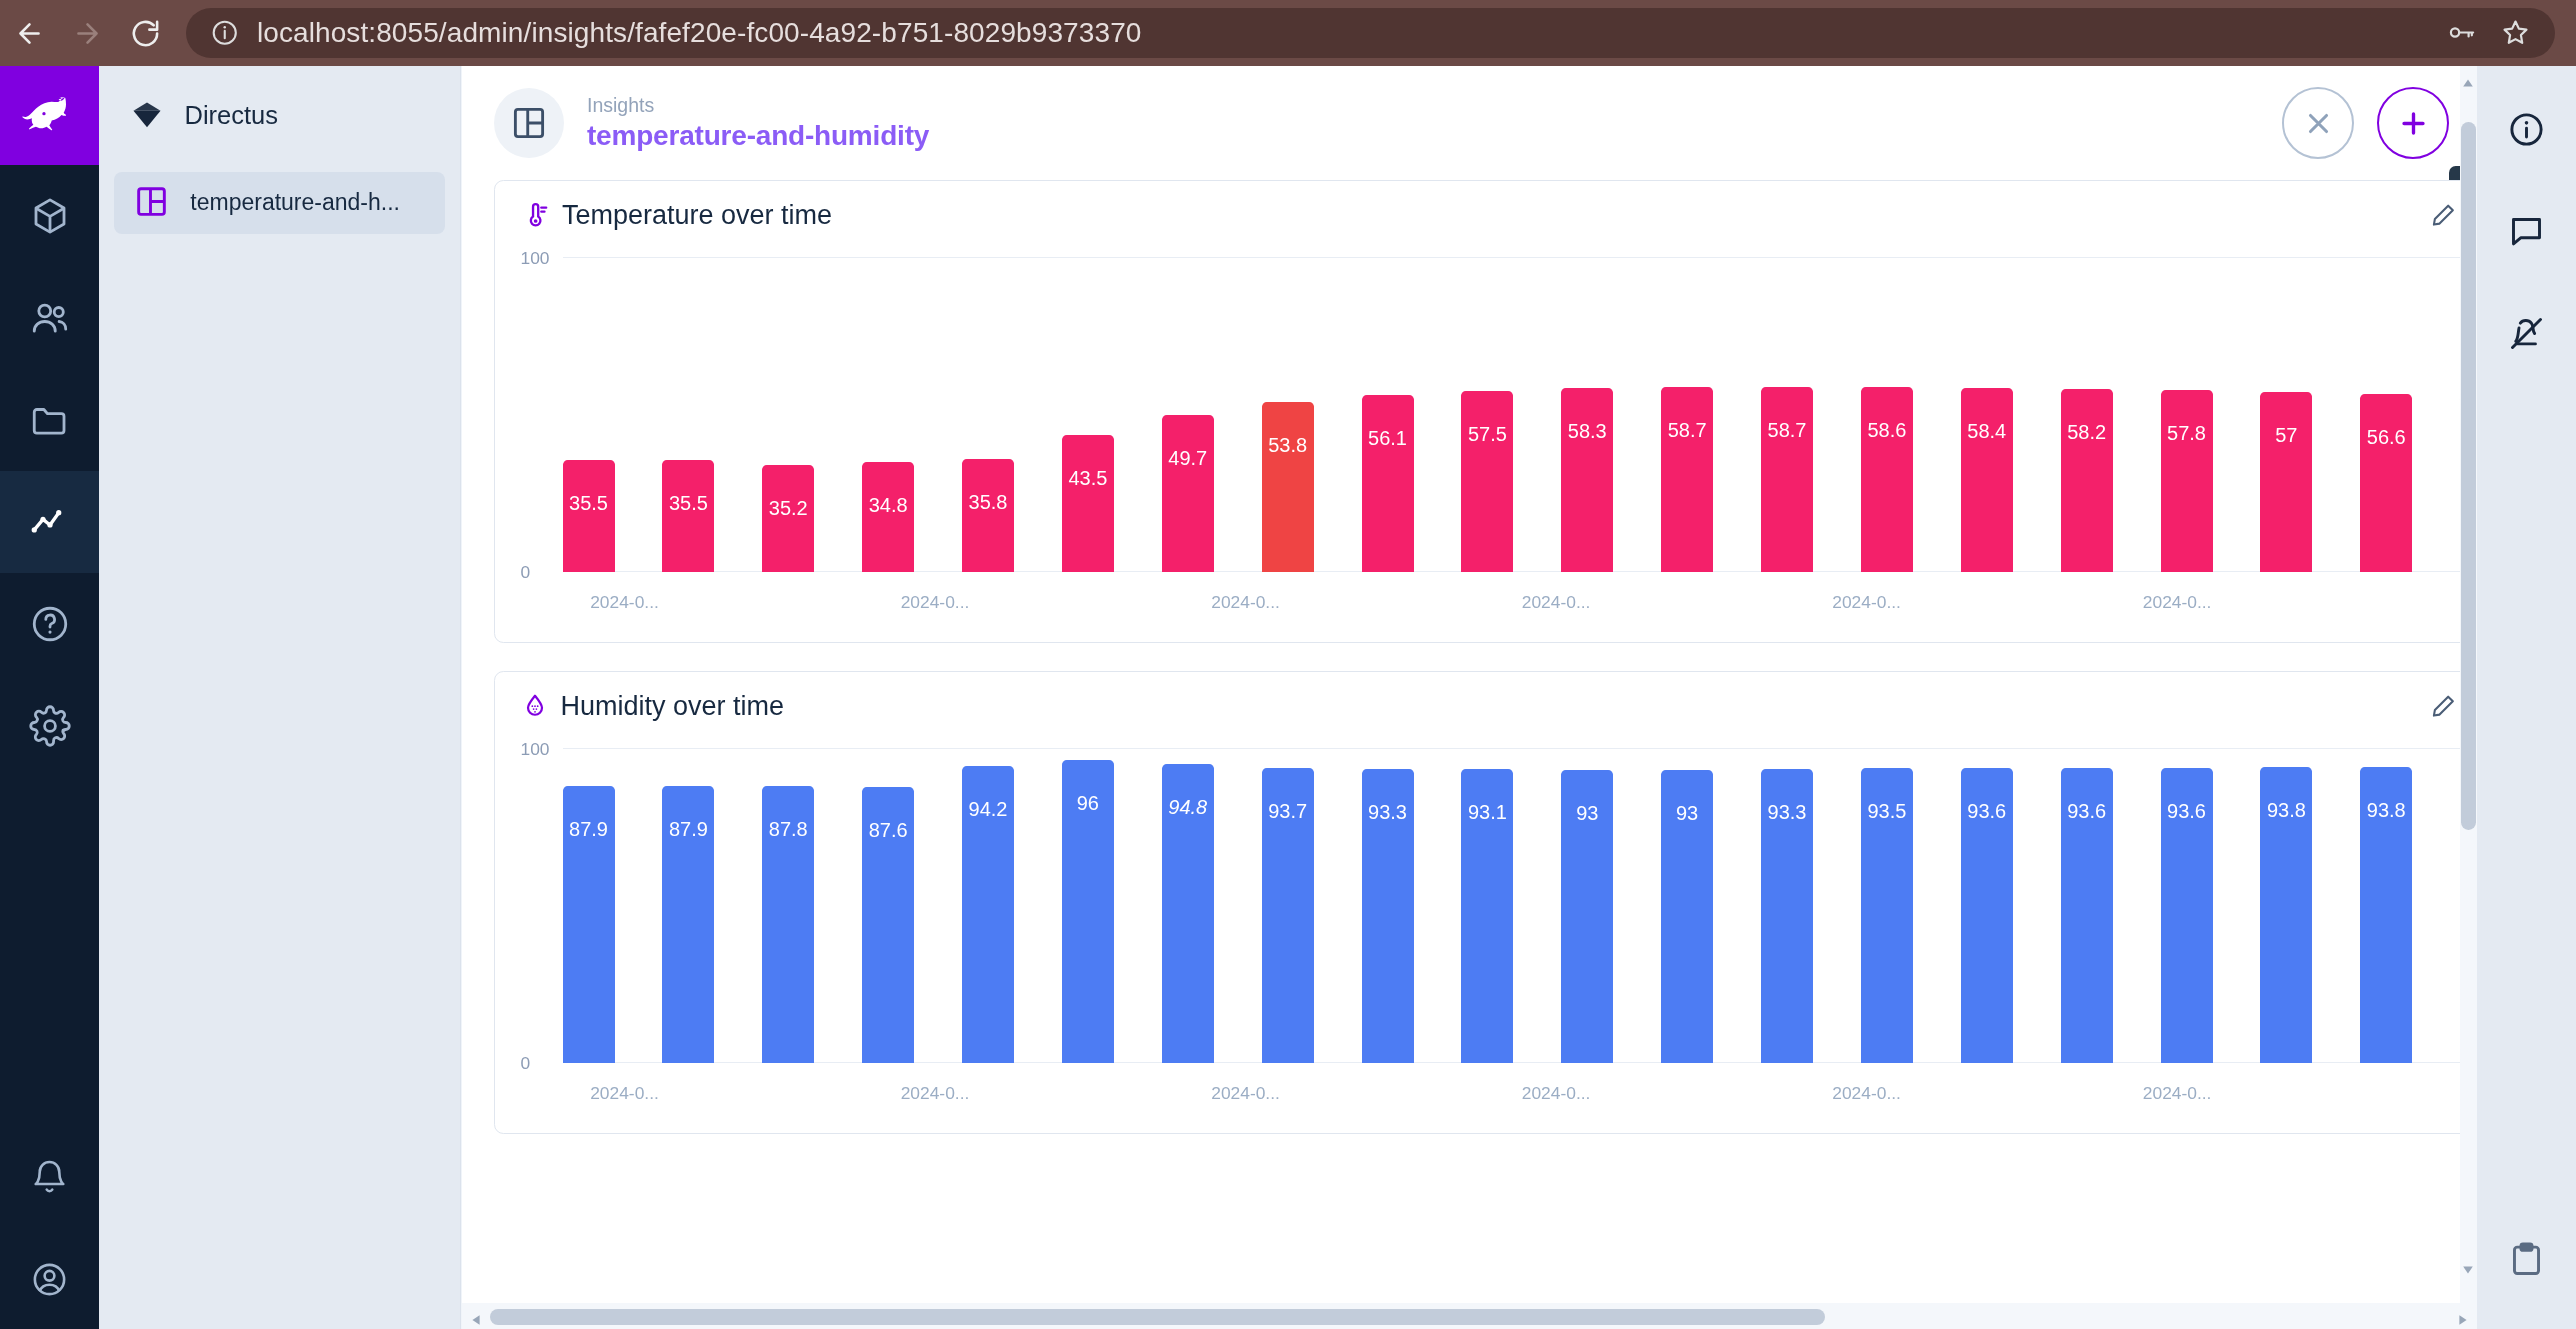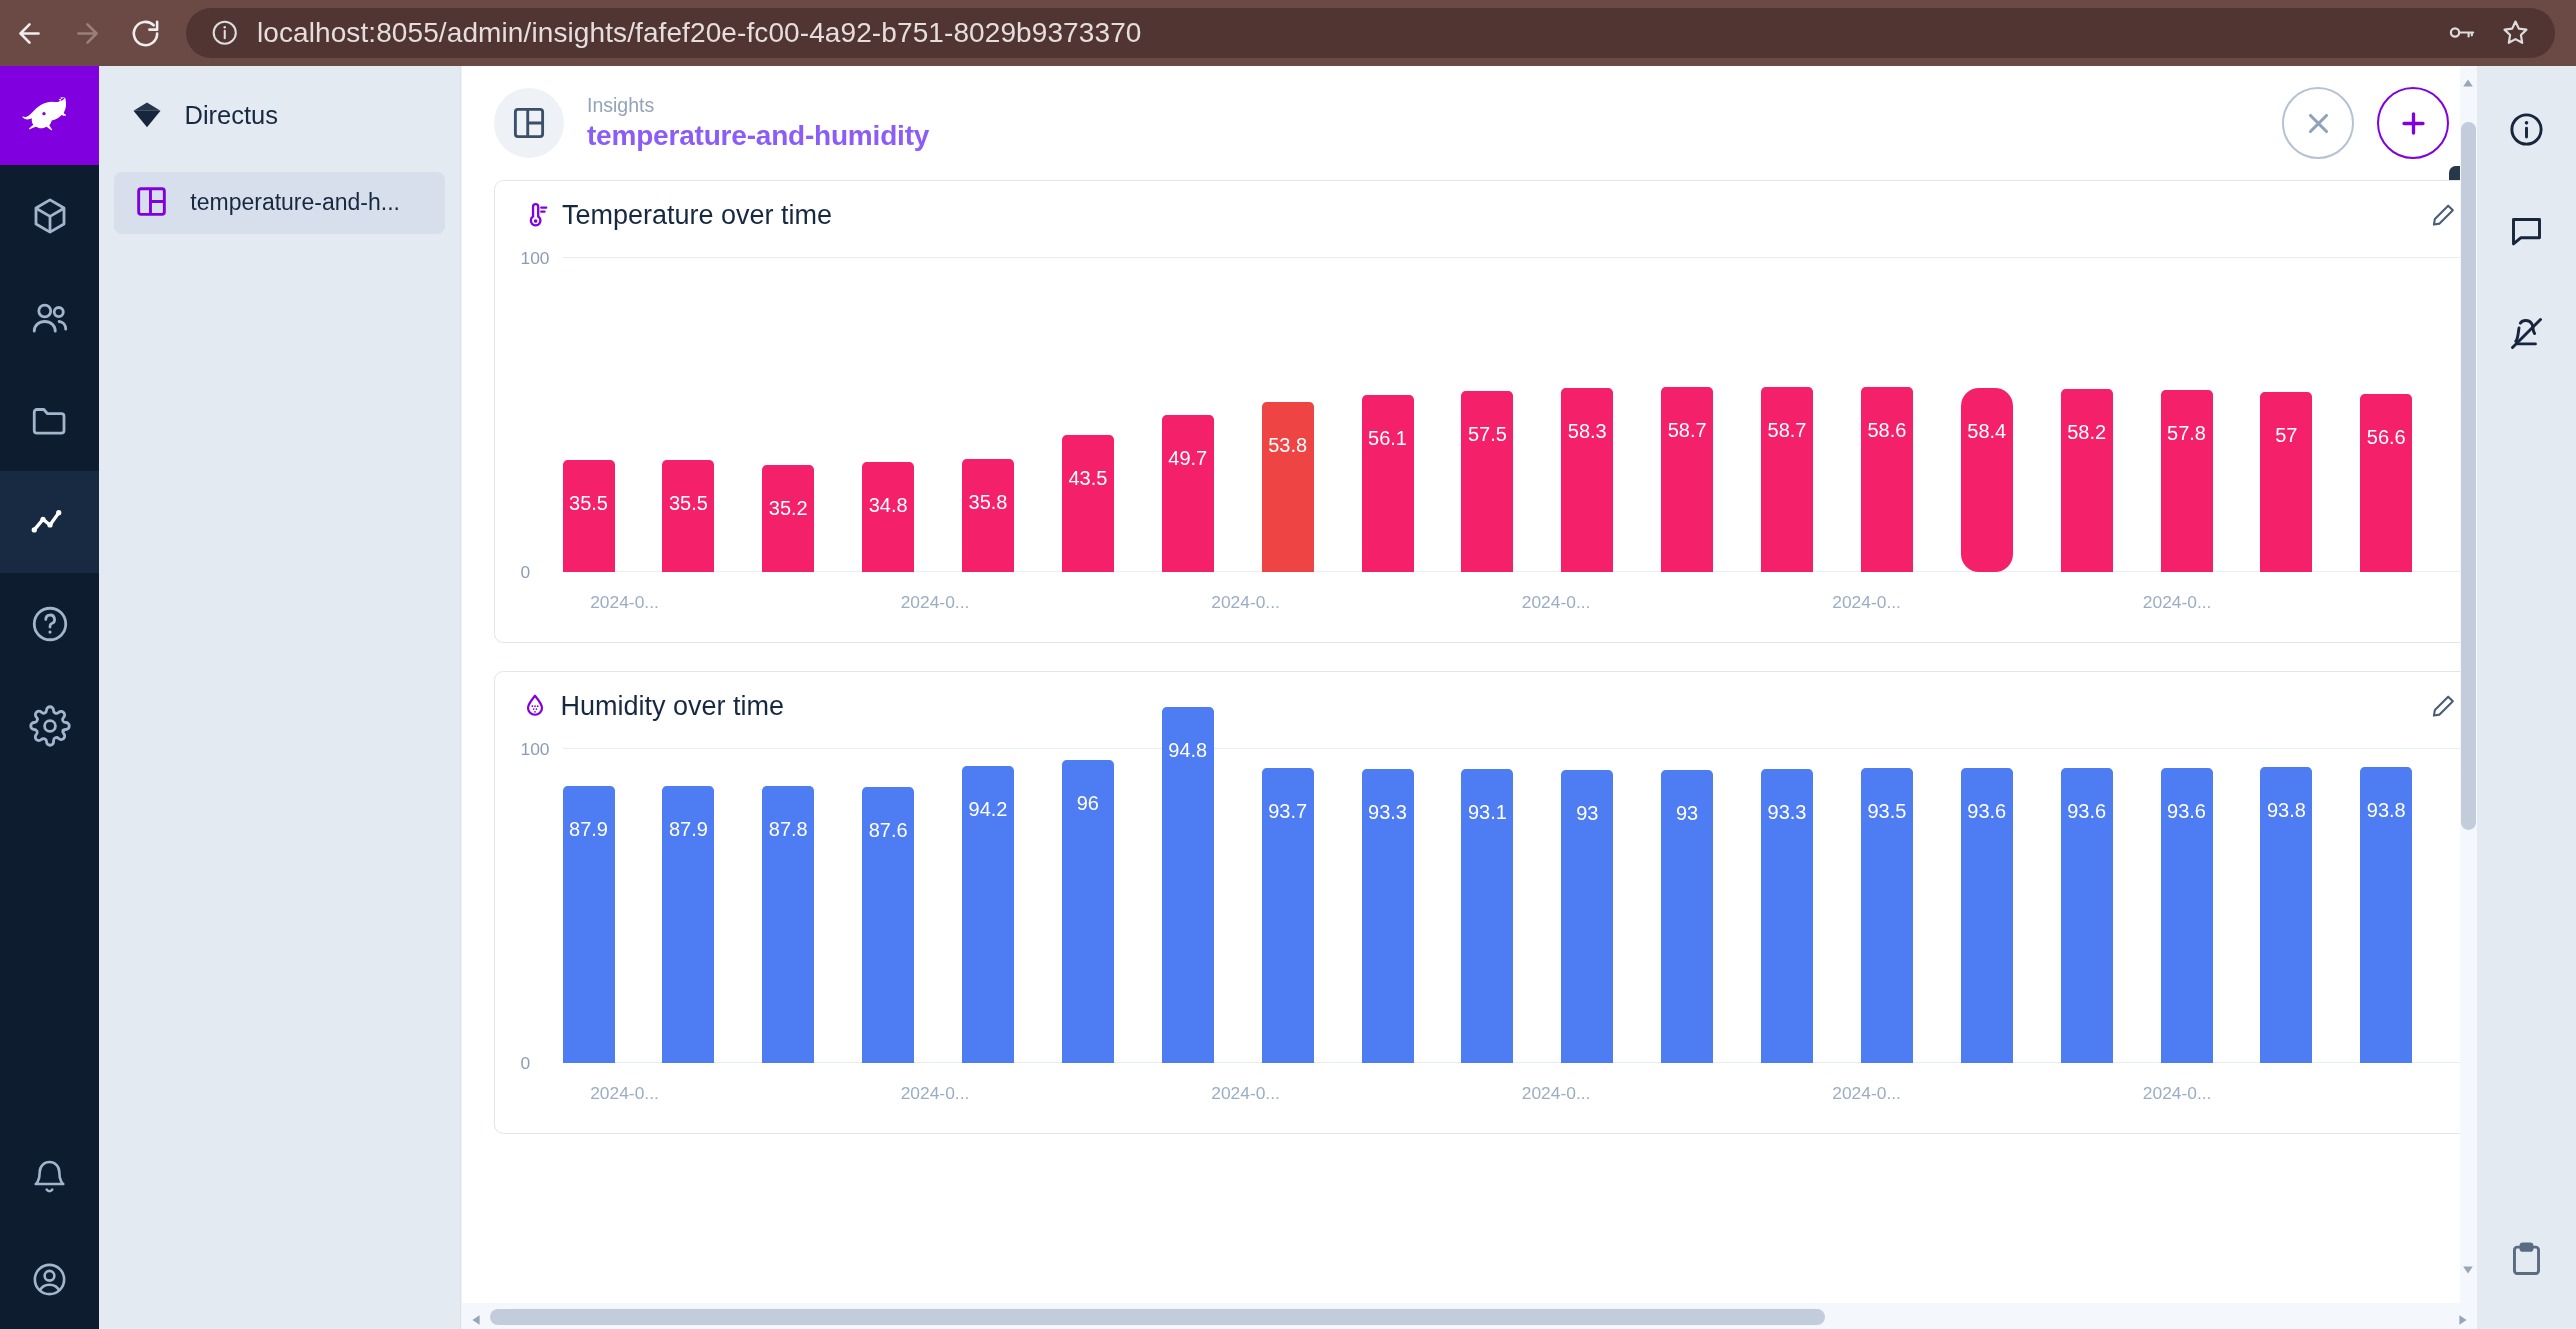--- a/index.html
+++ b/index.html
@@ -449,21 +449,21 @@
                 </div>
                 <div class="bar" style="height: 185px; background: rgb(244, 32, 106);">
                   <span class="bar-val">58.7</span>
                 </div>
                 <div class="bar" style="height: 185px; background: rgb(244, 32, 106);">
                   <span class="bar-val">58.7</span>
                 </div>
                 <div class="bar" style="height: 185px; background: rgb(244, 32, 106);">
                   <span class="bar-val">58.6</span>
                 </div>
-                <div class="bar" style="height: 184px; background: rgb(244, 32, 106); border-radius: 18px;">
+                <div class="bar" style="height: 184px; background: rgb(244, 32, 106);">
                   <span class="bar-val">58.4</span>
                 </div>
                 <div class="bar" style="height: 183px; background: rgb(244, 32, 106);">
                   <span class="bar-val">58.2</span>
                 </div>
                 <div class="bar" style="height: 182px; background: rgb(244, 32, 106);">
                   <span class="bar-val">57.8</span>
                 </div>
                 <div class="bar" style="height: 180px; background: rgb(244, 32, 106);">
                   <span class="bar-val">57</span>
@@ -536,21 +536,21 @@
                 </div>
                 <div class="bar" style="height: 276px; background: rgb(77, 124, 243);">
                   <span class="bar-val">87.6</span>
                 </div>
                 <div class="bar" style="height: 297px; background: rgb(77, 124, 243);">
                   <span class="bar-val">94.2</span>
                 </div>
                 <div class="bar" style="height: 303px; background: rgb(77, 124, 243);">
                   <span class="bar-val">96</span>
                 </div>
-                <div class="bar" style="height: 356px; background: rgb(77, 124, 243);">
+                <div class="bar" style="height: 299px; background: rgb(77, 124, 243); font-style: italic;">
                   <span class="bar-val">94.8</span>
                 </div>
                 <div class="bar" style="height: 295px; background: rgb(77, 124, 243);">
                   <span class="bar-val">93.7</span>
                 </div>
                 <div class="bar" style="height: 294px; background: rgb(77, 124, 243);">
                   <span class="bar-val">93.3</span>
                 </div>
                 <div class="bar" style="height: 294px; background: rgb(77, 124, 243);">
                   <span class="bar-val">93.1</span>

